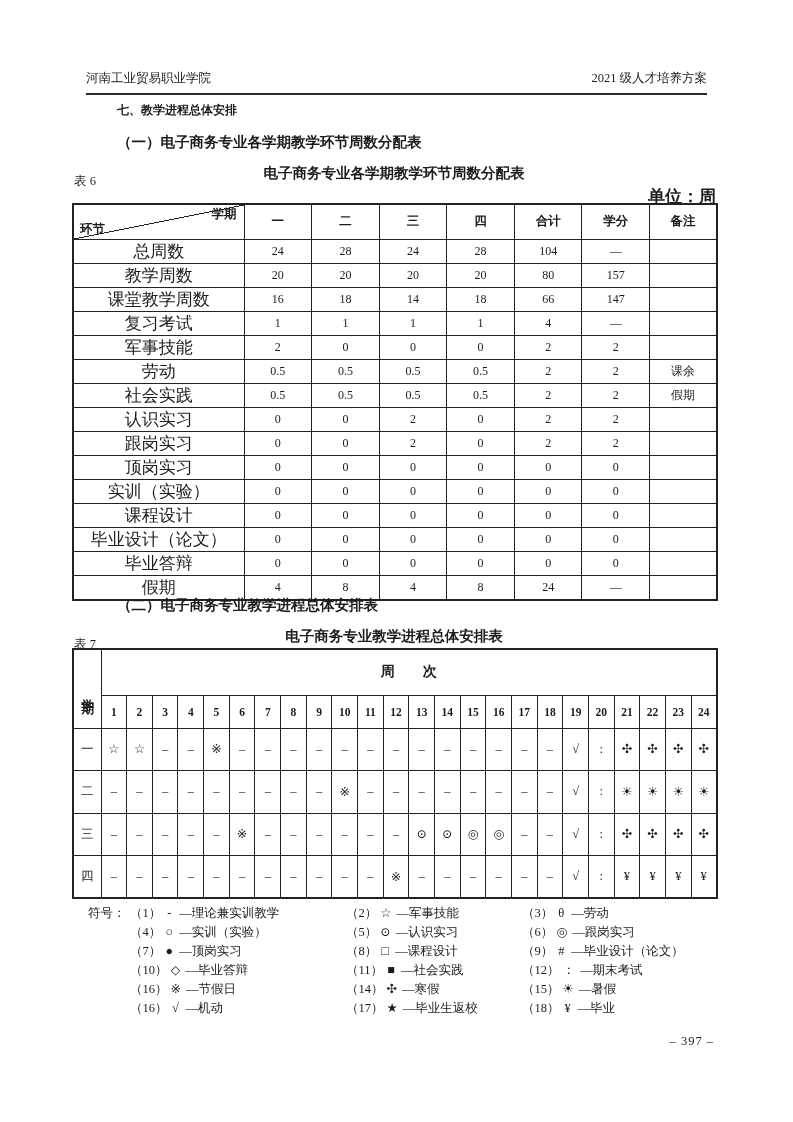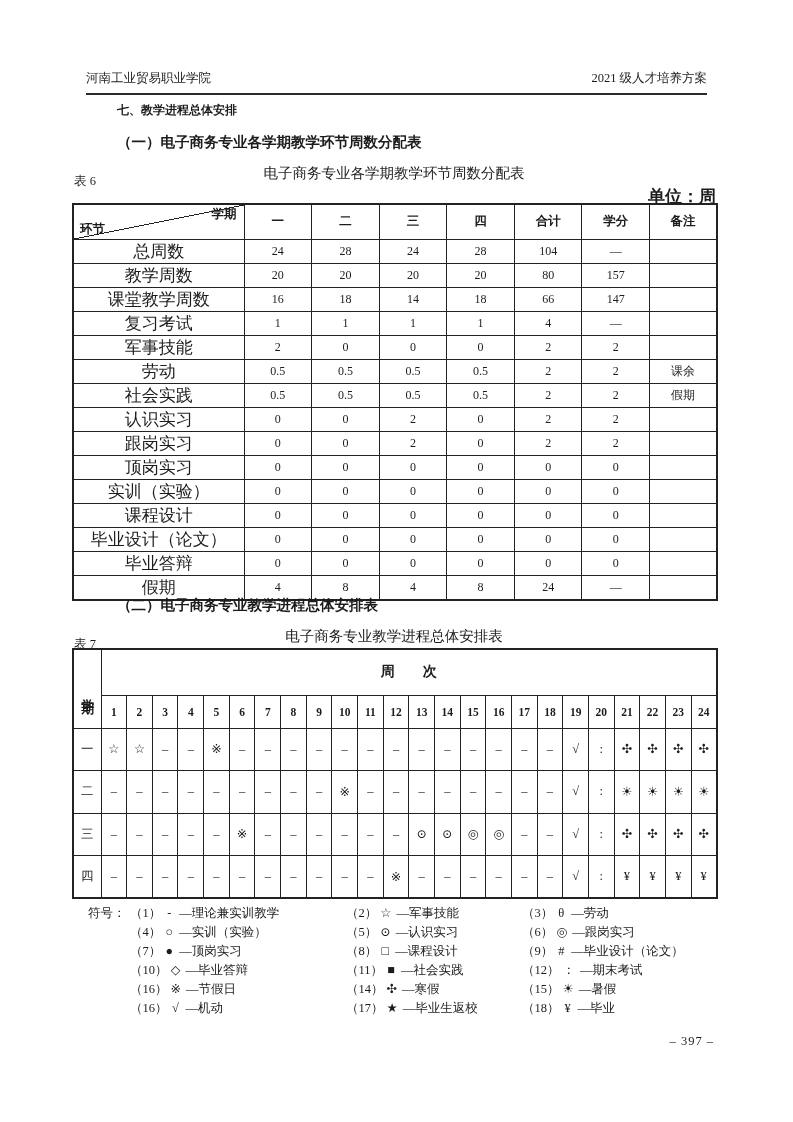--- a/index.html
+++ b/index.html
@@ -15,21 +15,21 @@
     position:absolute; left:86px; right:86px; top:70px;
     display:flex; justify-content:space-between; align-items:flex-end;
     font-size:12.5px; padding-bottom:6px; border-bottom:2.5px solid #2a2a2a;
   }
   
   .sec-title  { position:absolute; left:117px; top:102px; font-size:12px; font-weight:bold; }
   .sub-title1 { position:absolute; left:117px; top:133px; font-size:14.5px; font-weight:bold; }
   .sub-title2 { position:absolute; left:117px; top:596px; font-size:14.5px; font-weight:bold; }
   .cap-row { position:absolute; left:72px; width:644px; text-align:center; }
   .cap-row .tbl-label { position:absolute; left:2px; top:1px; font-size:12.5px; font-weight:normal;margin-top:8px; }
-  .cap-row .tbl-title { font-size:14.5px; font-weight:normal; }
+  .cap-row .tbl-title { font-size:14.5px; font-weight:bold; }
   .cap6 { top:164px; }
   .cap7 { top:627px; }
   .unit-note { position:absolute; right:77px; top:185px; font-size:17px; font-weight:bold; }
   
   table { border-collapse:collapse; table-layout:fixed; }
   .t6 {
     position:absolute; left:72px; top:203px; width:644px;
     border:2px solid #222;
   }
   .t6 th, .t6 td {

